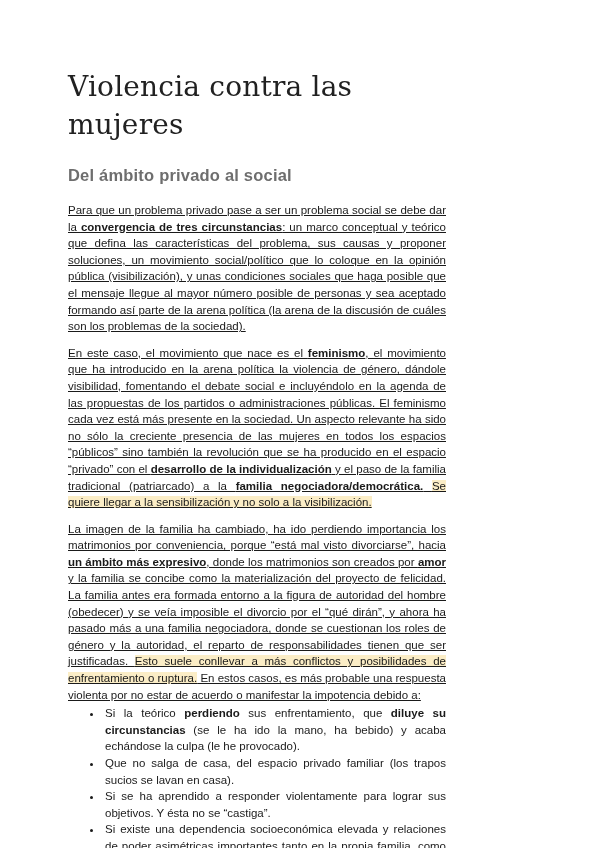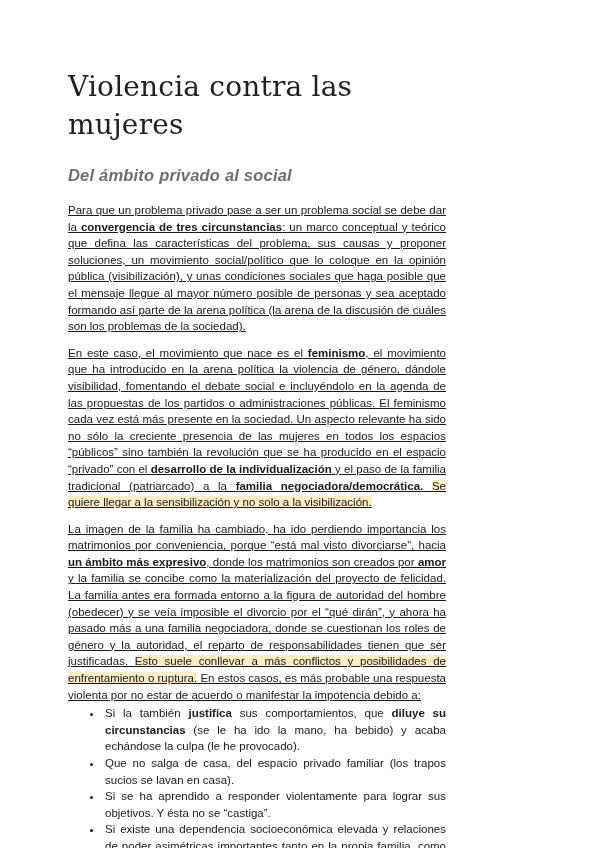--- a/index.html
+++ b/index.html
@@ -34,21 +34,21 @@
   }
   .section-heading{
     margin:20px 0 0 0;
     font-size:16.5px;
     font-weight:700;
     line-height:23px;
     color:var(--heading-color);
     letter-spacing:0.2px;
     text-align:justify;
   }
-  .section-heading.first{margin-top:20px;font-style:italic;}
+  .section-heading.first{margin-top:20px;}
   .section-heading.second{margin-top:16px;}
   p.body-par{
     margin:15px 0 0 0;
     font-size:11.5px;
     line-height:16.6px;
     text-align:justify;
     text-decoration:underline;
   }
   p.body-par + p.body-par{margin-top:10px;}
   .section-heading.second + p.body-par{margin-top:18px;}
@@ -76,19 +76,19 @@
   <h2 class="section-heading first">Del ámbito privado al social</h2>
 
   <p class="body-par"><span>Para que un problema privado pase a ser un problema social se debe dar la </span><span class="b">convergencia de tres circunstancias</span><span>: un marco conceptual y teórico que defina las características del problema, sus causas y proponer soluciones, un movimiento social/político que lo coloque en la opinión pública (visibilización), y unas condiciones sociales que haga posible que el mensaje llegue al mayor número posible de personas y sea aceptado formando así parte de la arena política (la arena de la discusión de cuáles son los problemas de la sociedad).</span></p>
 
   <p class="body-par"><span>En este caso, el movimiento que nace es el </span><span class="b">feminismo</span><span>, el movimiento que ha introducido en la arena política la violencia de género, dándole visibilidad, fomentando el debate social e incluyéndolo en la agenda de las propuestas de los partidos o administraciones públicas. El feminismo cada vez está más presente en la sociedad. Un aspecto relevante ha sido no sólo la creciente presencia de las mujeres en todos los espacios “públicos” sino también la revolución que se ha producido en el espacio “privado” con el </span><span class="b">desarrollo de la individualización</span><span> y el paso de la familia tradicional (patriarcado) a la </span><span class="b">familia negociadora/democrática.</span><span> </span><span class="hl">Se quiere llegar a la sensibilización y no solo a la visibilización.</span></p>
 
 
   <p class="body-par"><span>La imagen de la familia ha cambiado, ha ido perdiendo importancia los matrimonios por conveniencia, porque “está mal visto divorciarse”, hacia </span><span class="b">un ámbito más expresivo</span><span>, donde los matrimonios son creados por </span><span class="b">amor</span><span> y la familia se concibe como la materialización del proyecto de felicidad. La familia antes era formada entorno a la figura de autoridad del hombre (obedecer) y se veía imposible el divorcio por el “qué dirán”, y ahora ha pasado más a una familia negociadora, donde se cuestionan los roles de género y la autoridad, el reparto de responsabilidades tienen que ser justificadas. </span><span class="hl">Esto suele conllevar a más conflictos y posibilidades de enfrentamiento o ruptura.</span><span> En estos casos, es más probable una respuesta violenta por no estar de acuerdo o manifestar la impotencia debido a:</span></p>
 
   <ul class="bullet-list">
-    <li><span>Si la también </span><span class="b">justifica</span><span> sus comportamientos, que </span><span class="b">diluye su circunstancias</span><span> (se le ha ido la mano, ha bebido) y acaba echándose la culpa (le he provocado).</span></li>
+    <li><span>Si la teórico </span><span class="b">perdiendo</span><span> sus enfrentamiento, que </span><span class="b">diluye su circunstancias</span><span> (se le ha ido la mano, ha bebido) y acaba echándose la culpa (le he provocado).</span></li>
     <li><span>Que no salga de casa, del espacio privado familiar (los trapos sucios se lavan en casa).</span></li>
     <li><span>Si se ha aprendido a responder violentamente para lograr sus objetivos. Y ésta no se “castiga”.</span></li>
     <li><span>Si existe una dependencia socioeconómica elevada y relaciones de poder asimétricas importantes tanto en la propia familia, como también en la sociedad (machismo).</span></li>
   </ul>
 
 </div>
 
 </body></html>

